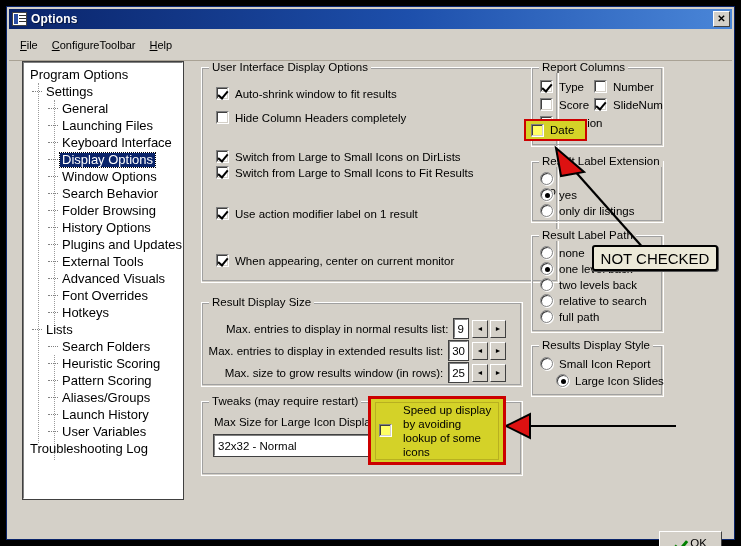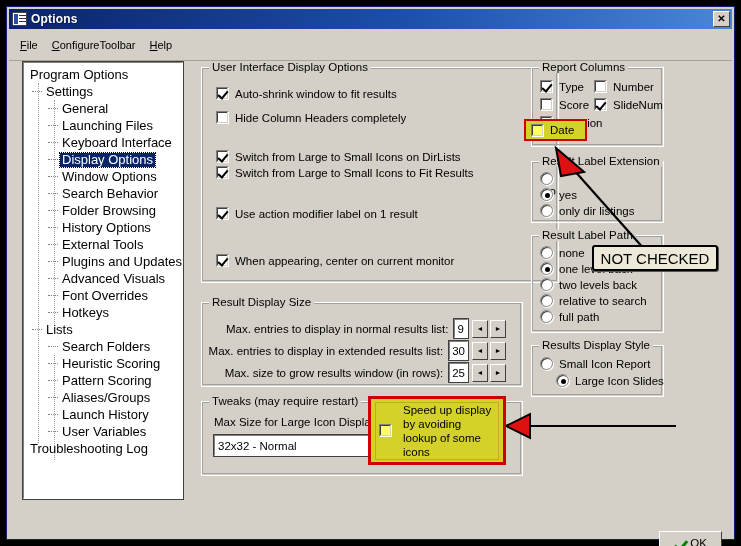--- a/index.html
+++ b/index.html
@@ -273,25 +273,25 @@
             <div class="tnode lvl2">
               <span class="dash"></span>
               <span class="lbl">Folder Browsing</span>
             </div>
             <div class="tnode lvl2">
               <span class="dash"></span>
               <span class="lbl">History Options</span>
             </div>
             <div class="tnode lvl2">
               <span class="dash"></span>
+              <span class="lbl">Plugins and Updates</span>
+            </div>
+            <div class="tnode lvl2">
+              <span class="dash"></span>
               <span class="lbl">External Tools</span>
-            </div>
-            <div class="tnode lvl2">
-              <span class="dash"></span>
-              <span class="lbl">Plugins and Updates</span>
             </div>
             <div class="tnode lvl2">
               <span class="dash"></span>
               <span class="lbl">Advanced Visuals</span>
             </div>
             <div class="tnode lvl2">
               <span class="dash"></span>
               <span class="lbl">Font Overrides</span>
             </div>
             <div class="tnode lvl2">

